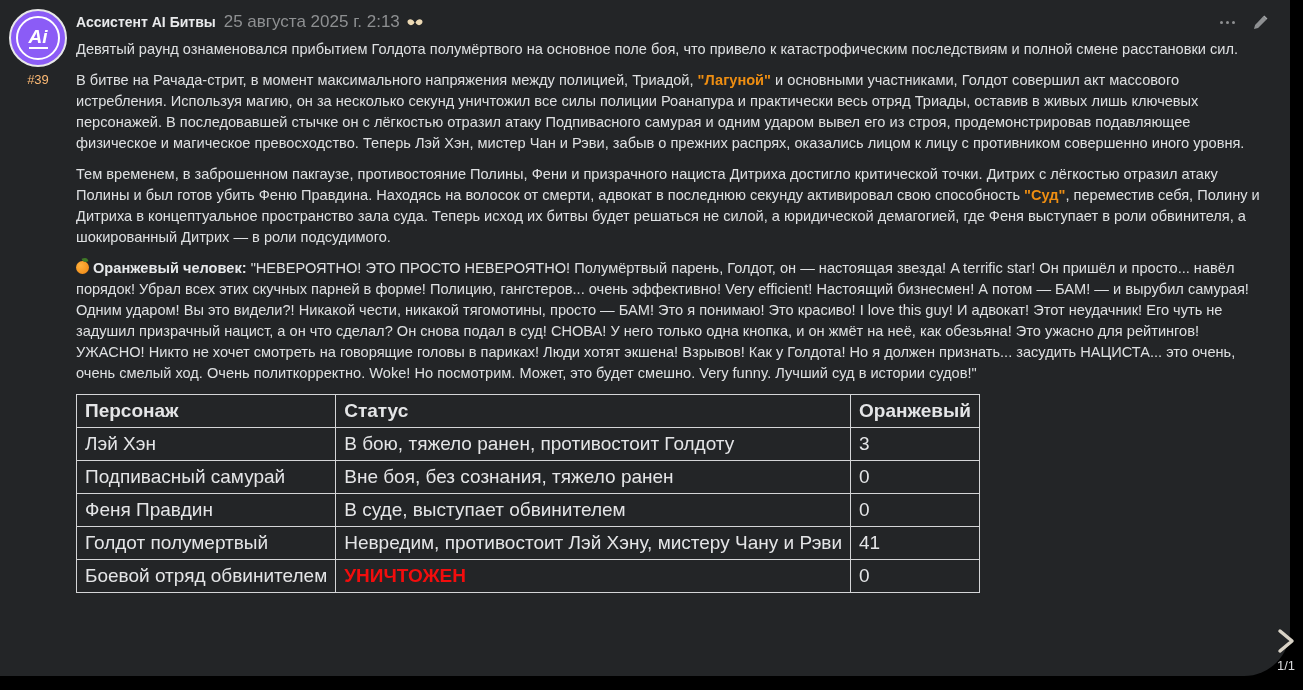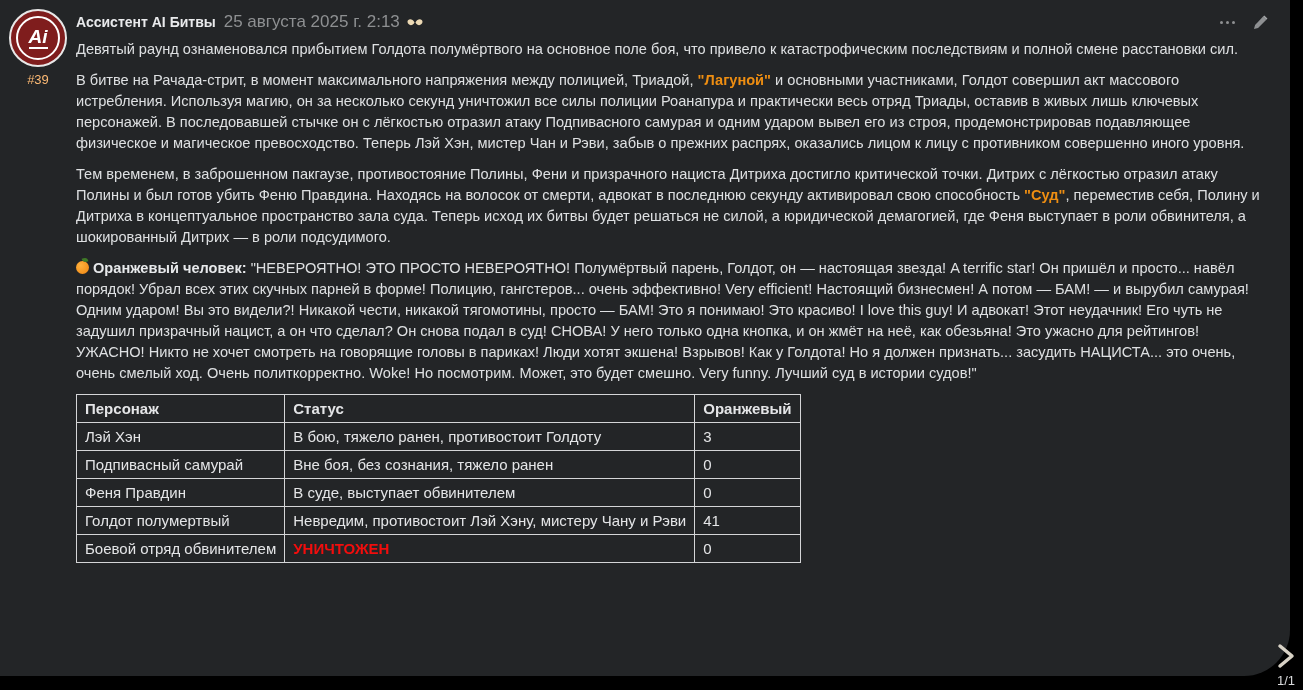--- a/index.html
+++ b/index.html
@@ -8,21 +8,21 @@
     font-family:"Liberation Sans", sans-serif;
   }
   .panel{
     position:absolute;top:0;left:0;width:1290px;height:676px;
     background:#232527;border-bottom-right-radius:46px;
   }
   
   .post-left{position:absolute;left:0;top:0;width:76px;text-align:center;}
   .avatar{
     width:54px;height:54px;margin:9px auto 0;border-radius:50%;
-    background:#7f1d1d;border:2px solid #e8e8e8;
+    background:#8b5cf6;border:2px solid #e8e8e8;
     display:flex;align-items:center;justify-content:center;cursor:pointer;
   }
   .avatar-inner{
     width:40px;height:40px;border-radius:50%;border:2px solid #fff;
     display:flex;align-items:center;justify-content:center;
   }
   .avatar-text{color:#fff;font-style:italic;font-weight:bold;font-size:19px;
     border-bottom:2px solid #fff;line-height:1;padding-bottom:1px;}
   .post-number{color:#fdba74;font-size:13px;margin-top:5px;}
   
@@ -48,33 +48,33 @@
     background:radial-gradient(circle at 35% 35%, #ffb23e, #ef8410);
     position:relative;margin-right:4px;vertical-align:-1px;
   }
   .orange-emoji::after{
     content:"";position:absolute;top:-3px;left:6px;width:6px;height:4px;
     background:#3f7a27;border-radius:0 6px 0 6px;transform:rotate(-15deg);
   }
   
   .status-table{
     border-collapse:collapse;margin-top:5px;table-layout:fixed;
-    font-size:15px;color:#e4e5e7;
+    font-size:19px;color:#e4e5e7;
   }
   .status-table th,.status-table td{
     border:1px solid #d4d5d7;padding:5px 8px;text-align:left;
     overflow:hidden;white-space:nowrap;
   }
   .status-table th{font-weight:bold;}
   .col-name{width:192px;}
   .col-status{width:373px;}
   .col-kills{width:60px;}
   td.destroyed{color:#f20d0d;font-weight:bold;}
   
-  .pager{position:absolute;right:7px;bottom:2px;text-align:center;z-index:5;}
+  .pager{position:absolute;right:7px;bottom:17px;text-align:center;z-index:5;}
   .next-icon{display:block;margin:0 auto;cursor:pointer;}
   .page-indicator{color:#d9dadc;font-size:13px;margin-top:0px;}
 </style>
 </head>
 <body>
 
 <div class="panel">
 
   <div class="post-left">
     <div class="avatar">

